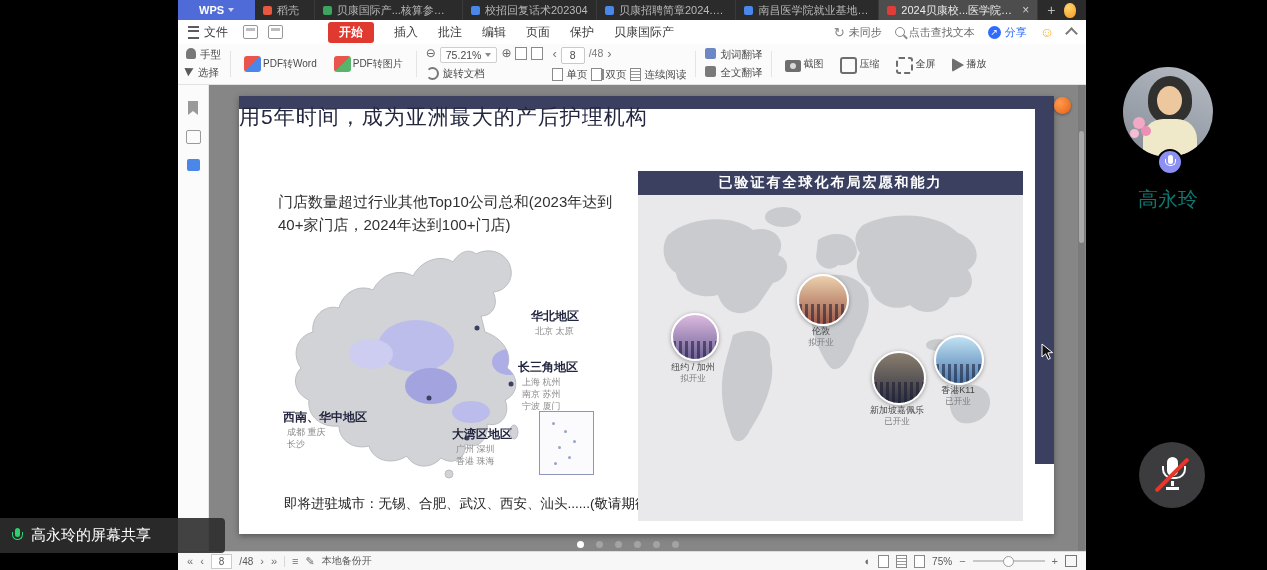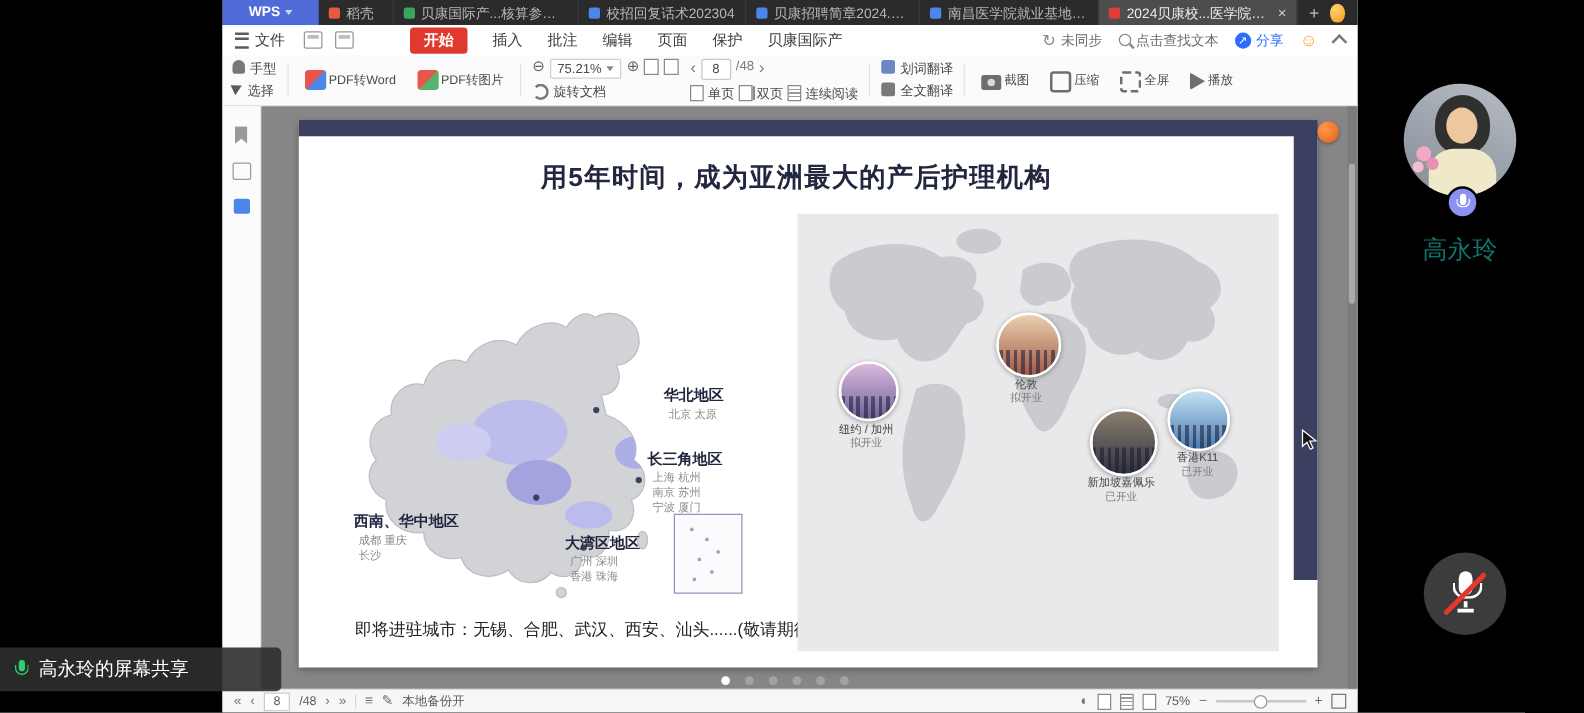--- a/index.html
+++ b/index.html
@@ -81,21 +81,21 @@
   .docarea{flex:1;position:relative;background:#868686;overflow:hidden}
   .vscroll{position:absolute;right:1px;top:0;width:7px;height:100%;background:#7b7b7b}
   .vthumb{position:absolute;left:1px;top:46px;width:5px;height:112px;border-radius:3px;background:#aaa}
   .robot{position:absolute;right:15px;top:12px;width:17px;height:17px;border-radius:50%;background:radial-gradient(circle at 35% 35%,#ff9a4d,#e85d10);box-shadow:0 1px 3px rgba(0,0,0,.4)}
   .cursor{position:absolute;left:832px;top:258px;z-index:6}
 
   
   .slide{position:absolute;left:30px;top:11px;width:815px;height:438px;background:#fff;box-shadow:0 2px 6px rgba(0,0,0,.35)}
   .navy-top{position:absolute;left:0;top:0;width:100%;height:13px;background:#3b4061}
   .navy-right{position:absolute;right:0;top:0;width:19px;height:368px;background:#3b4061}
-  .slide-title{position:absolute;left:0;right:19px;top:32px;text-align:center;font-size:21px;font-weight:bold;color:#22263f;letter-spacing:1px;white-space:nowrap}
+  .slide-title{position:absolute;left:0;right:19px;top:7px;font-size:21px;font-weight:normal;color:#22263f;letter-spacing:1px;white-space:nowrap}
   .para{position:absolute;left:39px;top:94px;width:352px;font-size:15px;line-height:1.55;color:#313131}
   .region{position:absolute}
   .rname{font-size:12px;font-weight:bold;color:#23263f;white-space:nowrap}
   .rcity{font-size:9px;color:#8b8b8b;line-height:12px;white-space:nowrap;margin-left:4px}
   .sfooter{position:absolute;left:45px;top:399px;font-size:13.5px;color:#232323;white-space:nowrap}
   .cnmap{position:absolute;left:42px;top:140px}
   .inset{position:absolute;left:300px;top:315px;width:53px;height:62px;border:1px solid #8f96bd;background:rgba(250,250,252,.75)}
   .isl{position:absolute;width:3px;height:3px;border-radius:50%;background:#9aa3c6}
 
   .gpanel{position:absolute;left:399px;top:75px;width:385px;height:350px;background:#e9e9eb}
@@ -314,20 +314,21 @@
       <span class="sic2"></span>
       <span class="sic3"></span>
     </div>
 
     <div class="docarea">
 
       <div class="slide">
         <div class="navy-top"></div>
         <div class="navy-right"></div>
         <div class="slide-title">用5年时间，成为亚洲最大的产后护理机构</div>
+        <div class="para">门店数量超过行业其他Top10公司总和(2023年达到40+家门店，2024年达到100+门店)</div>
 
         <svg class="cnmap" width="292" height="252" viewBox="0 0 292 252">
           <defs>
             <clipPath id="cnclip">
               <path d="M195,18 C210,10 228,18 230,34 C232,46 222,56 212,56 C218,68 212,80 200,80 L204,96 C222,102 232,118 226,132 C238,140 238,158 224,164 C230,178 220,192 206,188 C208,204 196,214 184,208 C186,222 172,230 160,222 C150,234 132,232 126,220 C110,230 92,224 88,210 C72,214 58,204 58,190 C40,192 26,180 28,164 C14,158 10,142 20,132 C10,118 16,100 32,96 C30,80 44,68 58,72 C62,56 78,48 92,54 C100,38 118,32 132,40 C140,24 160,18 172,26 C178,16 188,12 195,18 Z"></path>
             </clipPath>
           </defs>
           <path d="M195,18 C210,10 228,18 230,34 C232,46 222,56 212,56 C218,68 212,80 200,80 L204,96 C222,102 232,118 226,132 C238,140 238,158 224,164 C230,178 220,192 206,188 C208,204 196,214 184,208 C186,222 172,230 160,222 C150,234 132,232 126,220 C110,230 92,224 88,210 C72,214 58,204 58,190 C40,192 26,180 28,164 C14,158 10,142 20,132 C10,118 16,100 32,96 C30,80 44,68 58,72 C62,56 78,48 92,54 C100,38 118,32 132,40 C140,24 160,18 172,26 C178,16 188,12 195,18 Z" fill="#d2d3d6" stroke="#bcbdc1" stroke-width="1"></path>
           <g clip-path="url(#cnclip)">
             <ellipse cx="135" cy="110" rx="38" ry="26" fill="#bdbdec"></ellipse>
@@ -370,20 +371,21 @@
         </div>
         <div class="region" style="left:213px;top:330px">
           <div class="rname">大湾区地区</div>
           <div class="rcity">广州 深圳</div>
           <div class="rcity">香港 珠海</div>
         </div>
 
         <div class="sfooter">即将进驻城市：无锡、合肥、武汉、西安、汕头......(敬请期待)</div>
 
         <div class="gpanel">
+          <div class="ghead">已验证有全球化布局宏愿和能力</div>
           <div class="gbody">
             <svg class="worldmap" width="385" height="302" viewBox="0 0 385 302">
               <g fill="#c9cbce">
                 <path d="M30,40 C50,22 95,18 115,35 C135,30 150,45 140,60 C155,65 150,85 135,88 L120,110 C105,125 85,118 80,100 C60,105 40,95 38,78 C25,70 22,52 30,40 Z"></path>
                 <ellipse cx="145" cy="22" rx="18" ry="10"></ellipse>
                 <path d="M95,140 C115,130 135,140 132,160 C140,185 125,215 112,235 C105,250 95,250 92,235 C82,210 82,185 88,165 Z"></path>
                 <path d="M180,45 C195,35 215,38 218,52 C222,62 212,72 200,70 C192,78 180,72 178,62 Z"></path>
                 <path d="M178,85 C195,75 220,80 228,95 C235,110 228,130 218,145 C212,165 200,180 192,172 C182,160 172,135 172,112 Z"></path>
                 <path d="M225,30 C255,15 300,18 320,38 C340,45 345,65 330,75 C340,88 330,105 312,102 C305,118 285,122 272,110 C255,118 235,108 232,92 C220,85 215,70 222,58 C215,48 216,38 225,30 Z"></path>
                 <ellipse cx="300" cy="150" rx="12" ry="6"></ellipse>

